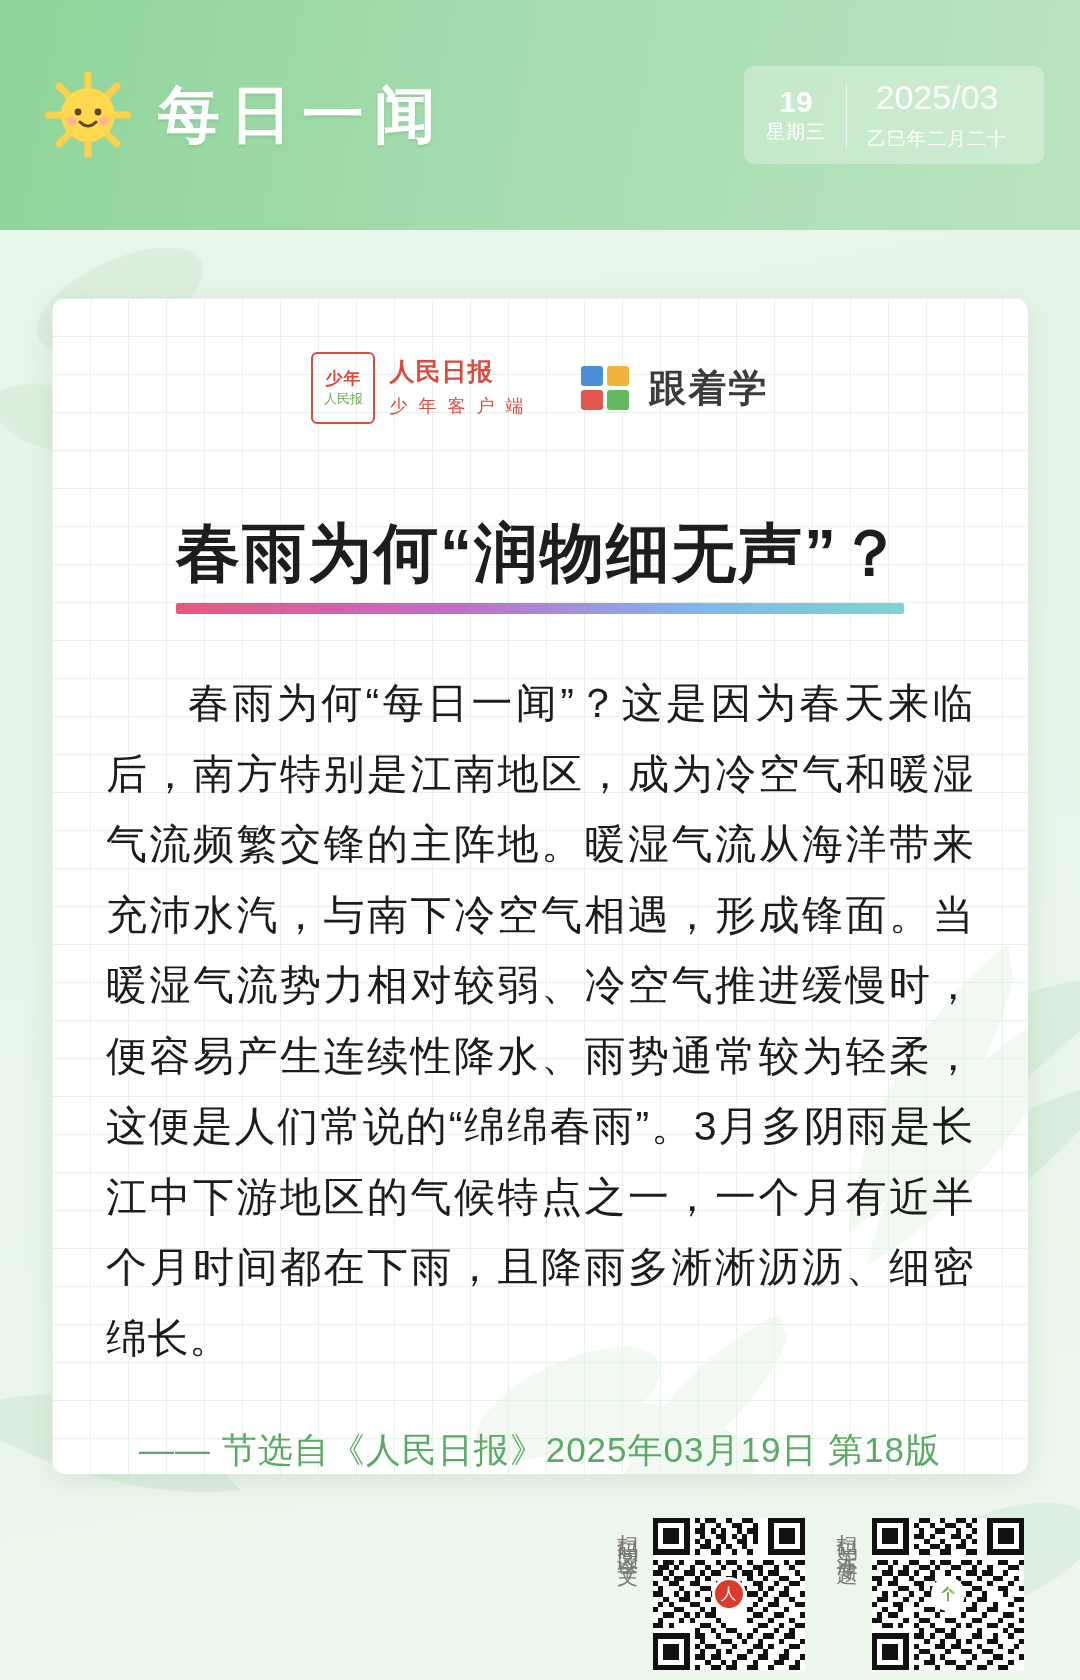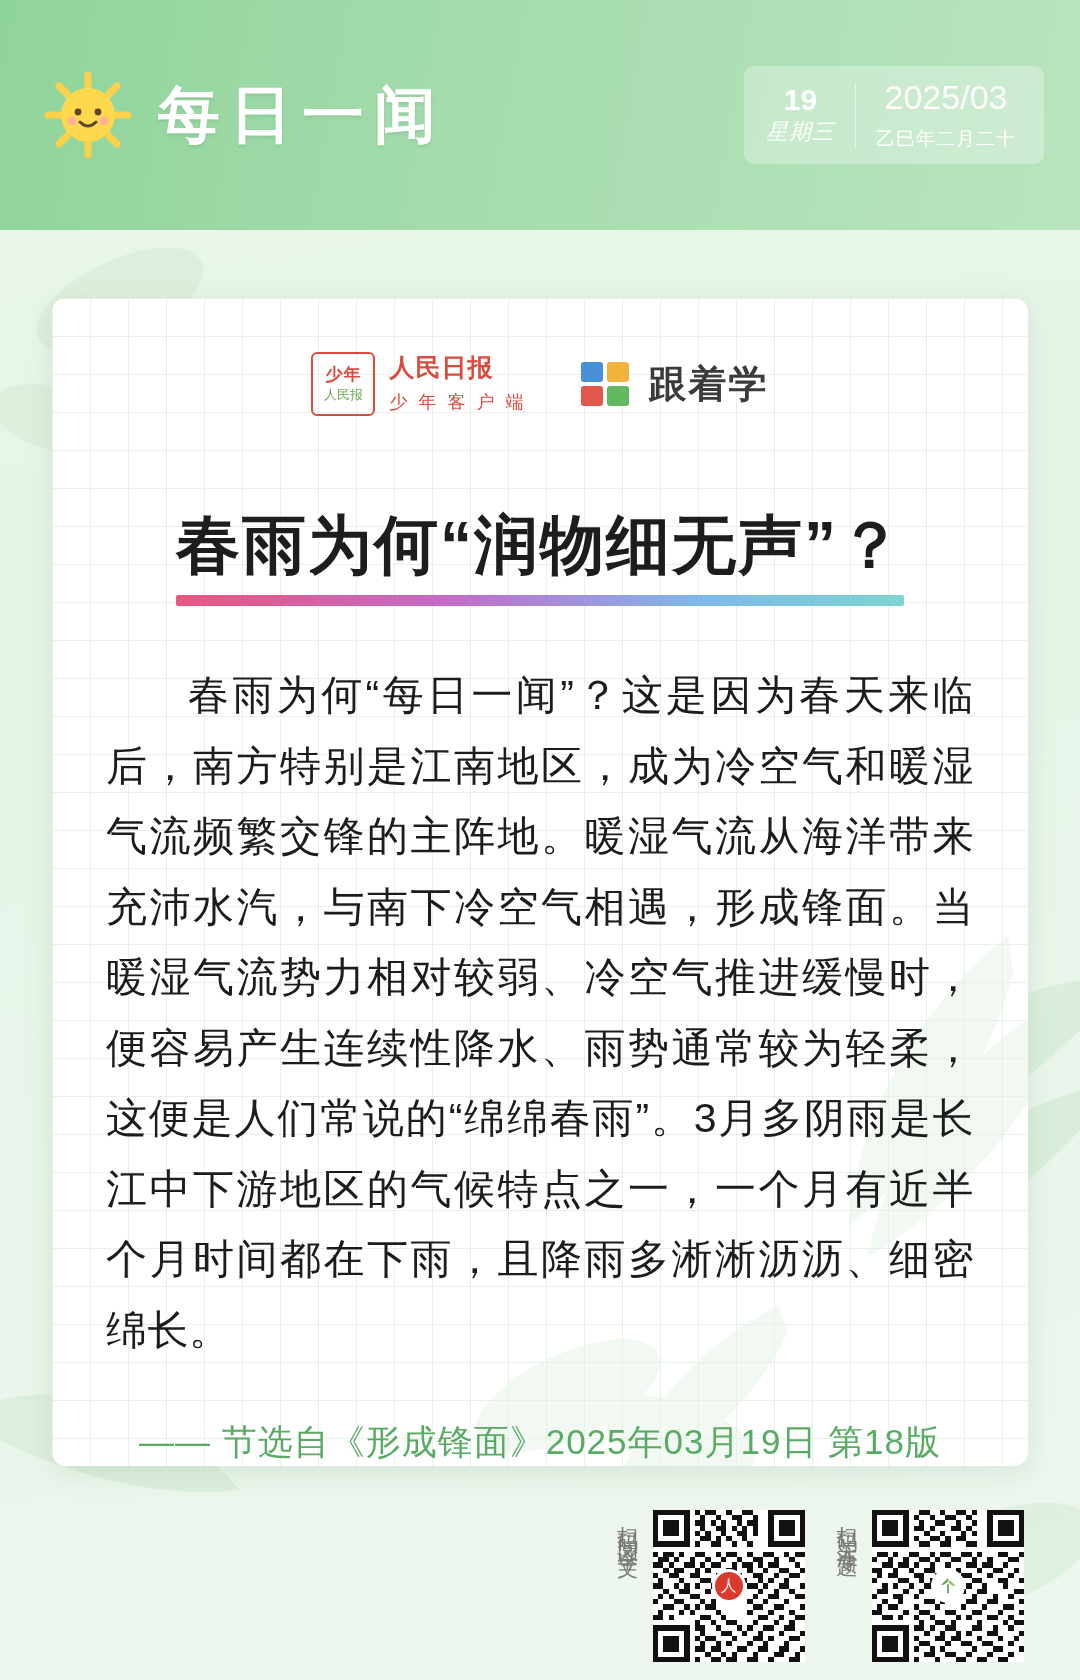--- a/index.html
+++ b/index.html
@@ -62,25 +62,24 @@
     min-width: 300px;
   }
   .date-left { text-align: center; }
   .date-day {
     font-size: 30px;
     font-weight: bold;
     color: #ffffff;
     line-height: 1;
   }
   .date-week {
-    font-size: 22px;
+    font-size: 19px;
     color: #ffffff;
     margin-top: 2px;
     letter-spacing: 1px;
-    font-style: italic;
   }
   .date-divider {
     width: 1px;
     height: 66px;
     background: rgba(255,255,255,0.6);
   }
   .date-right { text-align: center; }
   .date-ym {
     font-size: 34px;
     color: #ffffff;
@@ -131,21 +130,21 @@
   
   .logo-row {
     display: flex;
     align-items: center;
     justify-content: center;
     gap: 52px;
     padding: 18px 0 26px 0;
   }
   .logo-pd { display: flex; align-items: center; gap: 14px; }
   .logo-badge {
-    width: 64px; height: 64px;
+    width: 64px; height: 72px;
     border: 2px solid #d94b3c;
     border-radius: 6px;
     display: flex; flex-direction: column;
     align-items: center; justify-content: center;
     line-height: 1.1;
   }
   .logo-badge .b1 { font-size: 17px; color: #d94b3c; font-weight: bold; letter-spacing: 1px;}
   .logo-badge .b2 { font-size: 13px; color: #6aa84f; margin-top: 3px; }
   .logo-pd-text .t1 {
     font-size: 25px; font-weight: bold; color: #d94b3c; line-height: 1.05; letter-spacing: 1px;
@@ -342,21 +341,21 @@
 
     <div class="title-wrap">
       <span class="title">
         <span>春雨为何“润物细无声”？</span>
         <span class="title-underline"></span>
       </span>
     </div>
 
     <div class="body-text">春雨为何“每日一闻”？这是因为春天来临后，南方特别是江南地区，成为冷空气和暖湿气流频繁交锋的主阵地。暖湿气流从海洋带来充沛水汽，与南下冷空气相遇，形成锋面。当暖湿气流势力相对较弱、冷空气推进缓慢时，便容易产生连续性降水、雨势通常较为轻柔，这便是人们常说的“绵绵春雨”。3月多阴雨是长江中下游地区的气候特点之一，一个月有近半个月时间都在下雨，且降雨多淅淅沥沥、细密绵长。</div>
 
-    <div class="source">—— 节选自《形成锋面》2025年03月19日 第18版</div>
+    <div class="source">—— 节选自《人民日报》2025年03月19日 第18版</div>
   </div>
 </div>
 
 <div class="footer">
   <div class="qr-block">
     <span class="qr-label">扫码阅读全文</span>
     <span class="qr-code">
       <svg viewBox="0 0 29 29" width="152" height="152" shape-rendering="crispEdges">
         <rect width="29" height="29" fill="#ffffff"></rect>
         <g fill="#111111">

